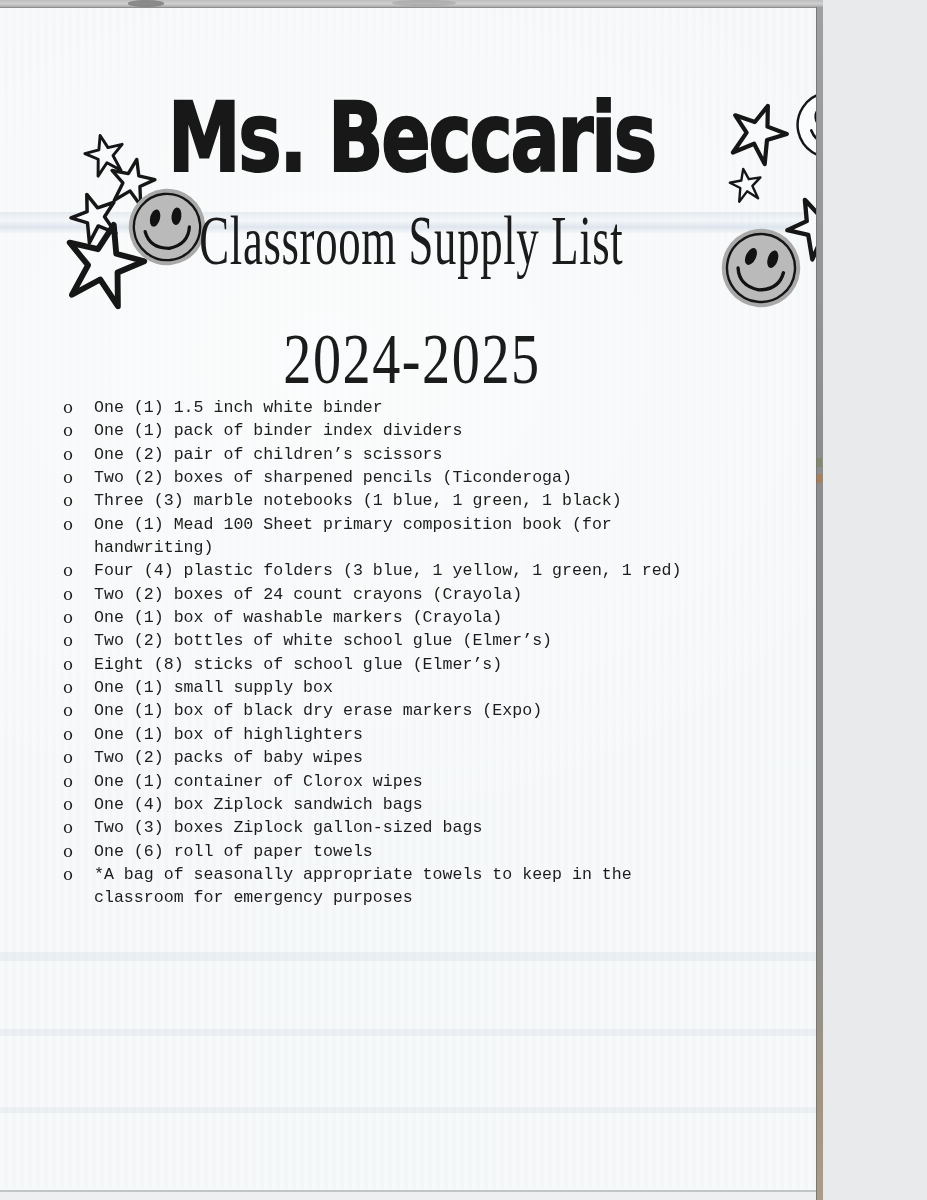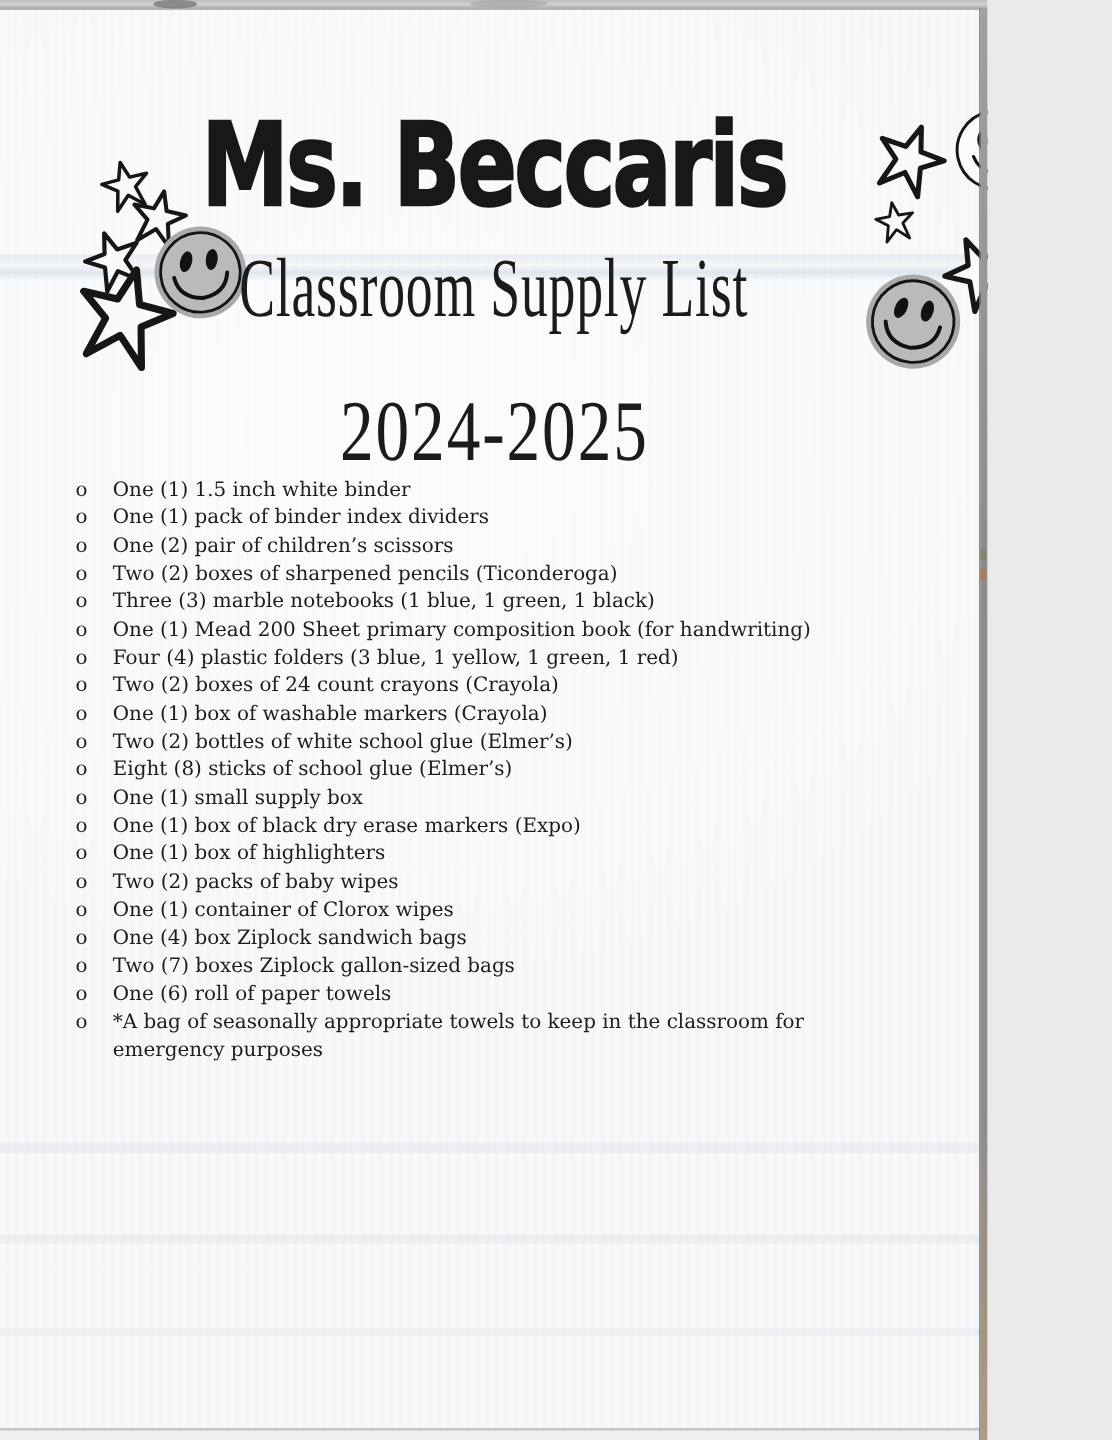--- a/index.html
+++ b/index.html
@@ -39,21 +39,21 @@
   .subtitle .stretch{display:inline-block;font-family:"Liberation Serif",serif;font-size:70px;line-height:72px;
     color:#1b1b1b;transform:scaleX(0.64);letter-spacing:1px;white-space:nowrap;}
   .year{top:274px;margin-top:48px;}
   .year .stretch{display:inline-block;font-family:"Liberation Serif",serif;font-size:72px;line-height:74px;
     color:#1b1b1b;transform:scaleX(0.78);letter-spacing:2px;white-space:nowrap;}
   
   .supply-list{position:absolute;left:63px;top:396px;width:656px;z-index:3;
     font-family:"DejaVu Serif",serif;font-size:16.6px;line-height:23.35px;color:#1c1c1c;}
   .row{display:flex;align-items:flex-start;}
   .bullet{flex:0 0 31px;width:31px;}
-  .item-text{flex:1;}
+  .item-text{flex:1;font-family:Liberation Mono, monospace;}
   
   .deco{position:absolute;z-index:2;overflow:visible;}
 </style>
 </head>
 <body>
 
 <div class="scan">
 
   <svg width="0" height="0" style="position:absolute" aria-hidden="true">
     <defs>
@@ -153,21 +153,21 @@
         <span class="item-text">Two (2) boxes of sharpened pencils (Ticonderoga)</span>
       </div>
 
       <div class="row">
         <span class="bullet">o</span>
         <span class="item-text">Three (3) marble notebooks (1 blue, 1 green, 1 black)</span>
       </div>
 
       <div class="row">
         <span class="bullet">o</span>
-        <span class="item-text">One (1) Mead 200 Sheet primary composition book (for handwriting)</span>
+        <span class="item-text">One (1) Mead 100 Sheet primary composition book (for handwriting)</span>
       </div>
 
       <div class="row">
         <span class="bullet">o</span>
         <span class="item-text">Four (4) plastic folders (3 blue, 1 yellow, 1 green, 1 red)</span>
       </div>
 
       <div class="row">
         <span class="bullet">o</span>
         <span class="item-text">Two (2) boxes of 24 count crayons (Crayola)</span>
@@ -213,21 +213,21 @@
         <span class="item-text">One (1) container of Clorox wipes</span>
       </div>
 
       <div class="row">
         <span class="bullet">o</span>
         <span class="item-text">One (4) box Ziplock sandwich bags</span>
       </div>
 
       <div class="row">
         <span class="bullet">o</span>
-        <span class="item-text">Two (7) boxes Ziplock gallon-sized bags</span>
+        <span class="item-text">Two (3) boxes Ziplock gallon-sized bags</span>
       </div>
 
       <div class="row">
         <span class="bullet">o</span>
         <span class="item-text">One (6) roll of paper towels</span>
       </div>
 
       <div class="row">
         <span class="bullet">o</span>
         <span class="item-text">*A bag of seasonally appropriate towels to keep in the classroom for emergency purposes</span>

